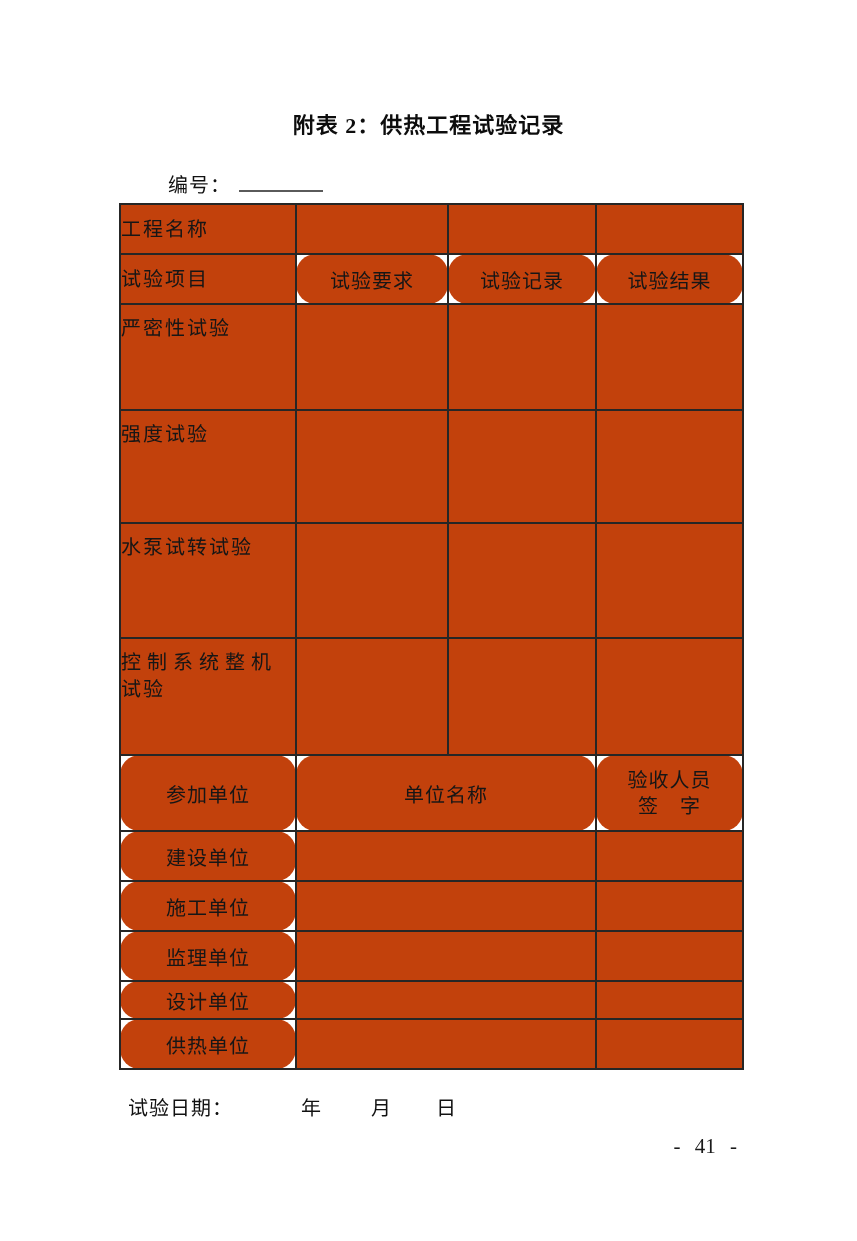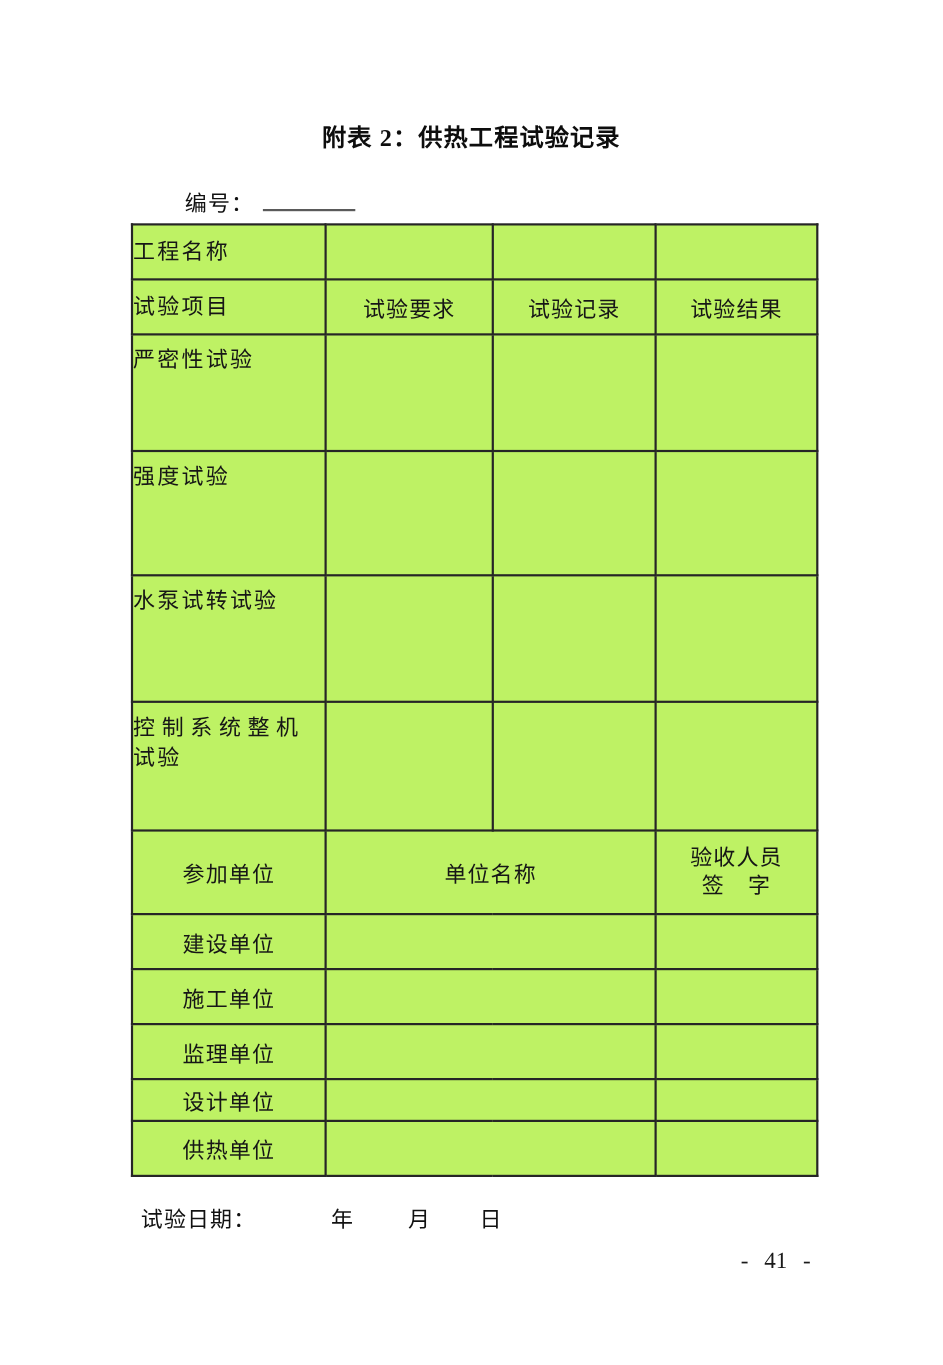--- a/index.html
+++ b/index.html
@@ -50,21 +50,21 @@
     left: 119px;
     width: 623px;
     border-collapse: collapse;
     table-layout: fixed;
     font-size: 20px;
   }
   table.form td {
     border: 2px solid #262626;
     padding: 0;
     color: #161616;
-    background: #bef264;
+    background: #c2410c;
   }
   
   td.lbl {
     text-align: left;
     vertical-align: middle;
     padding-left: 10px;
   }
   
   tr.r-test td {
     vertical-align: top;
@@ -77,20 +77,21 @@
     width: 152px;
     text-align: justify;
     text-justify: inter-character;
     letter-spacing: 2px;
     line-height: 1.35;
   }
   td.ctr {
     text-align: center;
     vertical-align: middle;
     letter-spacing: 1px;
+    border-radius: 20px;
   }
   .sig-line {
     line-height: 1.3;
     text-align: center;
   }
   .datefoot {
     position: absolute;
     top: 1092px;
     left: 128px;
     width: 400px;

